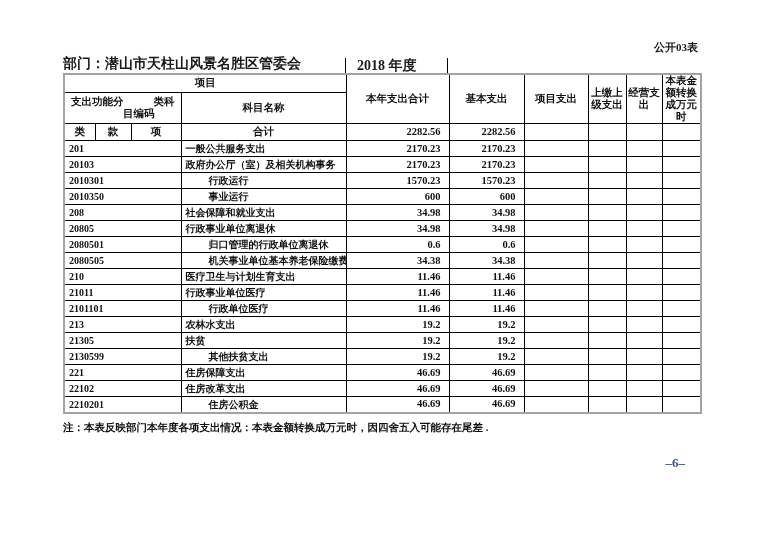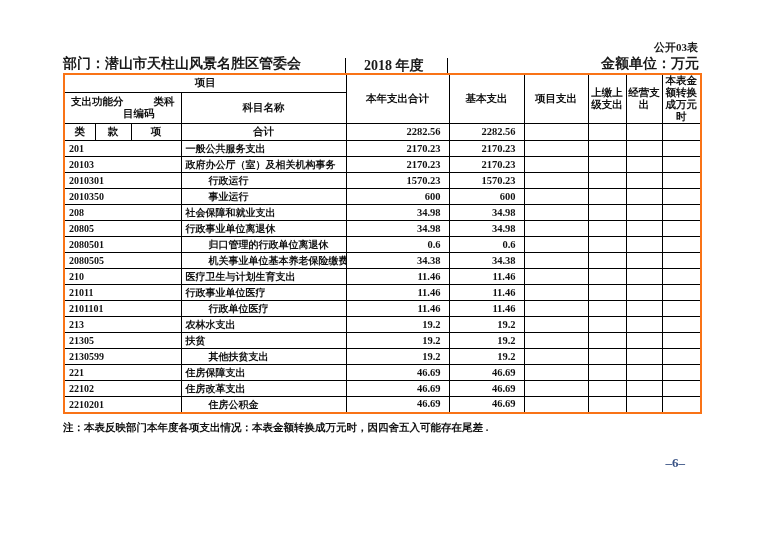--- a/index.html
+++ b/index.html
@@ -3,23 +3,23 @@
 <meta charset="utf-8">
 <style>
   * { margin:0; padding:0; box-sizing:border-box; }
   body { background:#ffffff; font-family:"Liberation Serif","DejaVu Serif",serif; }
   .page { position:relative; width:783px; height:541px; background:#fff; overflow:hidden; }
   .content { margin-left:63px; width:637px; padding-top:34px; color:#1a1a1a; }
   .title { text-align:center; font-size:17px; font-weight:bold; letter-spacing:3px; color:#111; }
   .table-code { text-align:right; font-size:11px; font-weight:bold; margin-top:6px; padding-right:2px; }
   .meta-row { display:flex; margin-top:3px; height:15px; font-size:14px; font-weight:bold; align-items:flex-end; }
   .meta-dept { width:282px; }
-  .meta-year { width:103px; border-left:1px solid #000; border-right:1px solid #000; padding-left:18px; height:15px; line-height:15px; }
+  .meta-year { width:103px; border-left:1px solid #000; border-right:1px solid #000; padding-left:11px; height:15px; line-height:15px; }
   .meta-unit { width:252px; text-align:right; padding-right:1px; }
-  table.budget-table { border-collapse:collapse; table-layout:fixed; width:637px; border:2px solid #f97316; }
+  table.budget-table { border-collapse:collapse; table-layout:fixed; width:637px; border:2px solid #a3a3a3; }
   .budget-table th, .budget-table td { border:1px solid #000; font-size:10.5px; font-weight:bold; color:#111; line-height:1.15; overflow:hidden; padding:0; }
   .budget-table th { text-align:center; vertical-align:middle; }
   .hrow-a th { height:18px; }
   .hrow-b th { height:31px; }
   .narrow { font-size:10px; }
   .code-hdr .l1 { display:flex; justify-content:space-between; padding:0 6px; }
   .code-hdr .l2 { text-align:center;margin-left:32px; }
   tr.total-row td { height:17px; }
   tr.data-row td { height:16px; }
   td.c-center { text-align:center; }
@@ -35,21 +35,20 @@
 
 <div class="page">
   <div class="content">
 
 
     <div class="table-code">公开03表</div>
 
     <div class="meta-row">
       <div class="meta-dept">部门：潜山市天柱山风景名胜区管委会</div>
       <div class="meta-year">2018 年度</div>
-      <div class="meta-unit">金额单位：万元</div>
     </div>
 
     <table class="budget-table">
       <colgroup>
         <col style="width:31px">
           <col style="width:36px">
           <col style="width:50px">
         <col style="width:165px">
           <col style="width:103px">
           <col style="width:75px">

